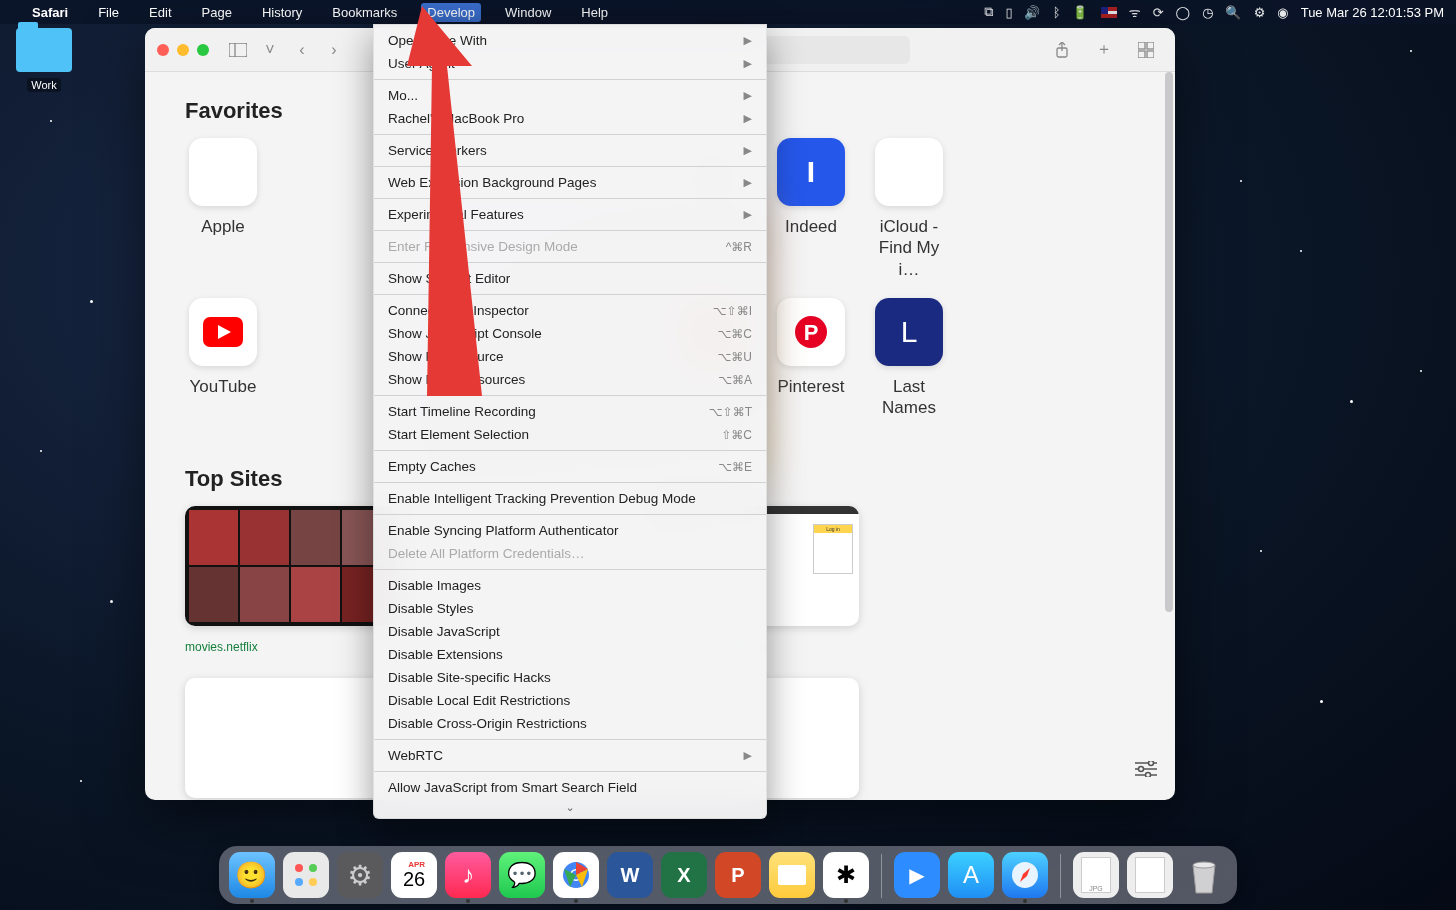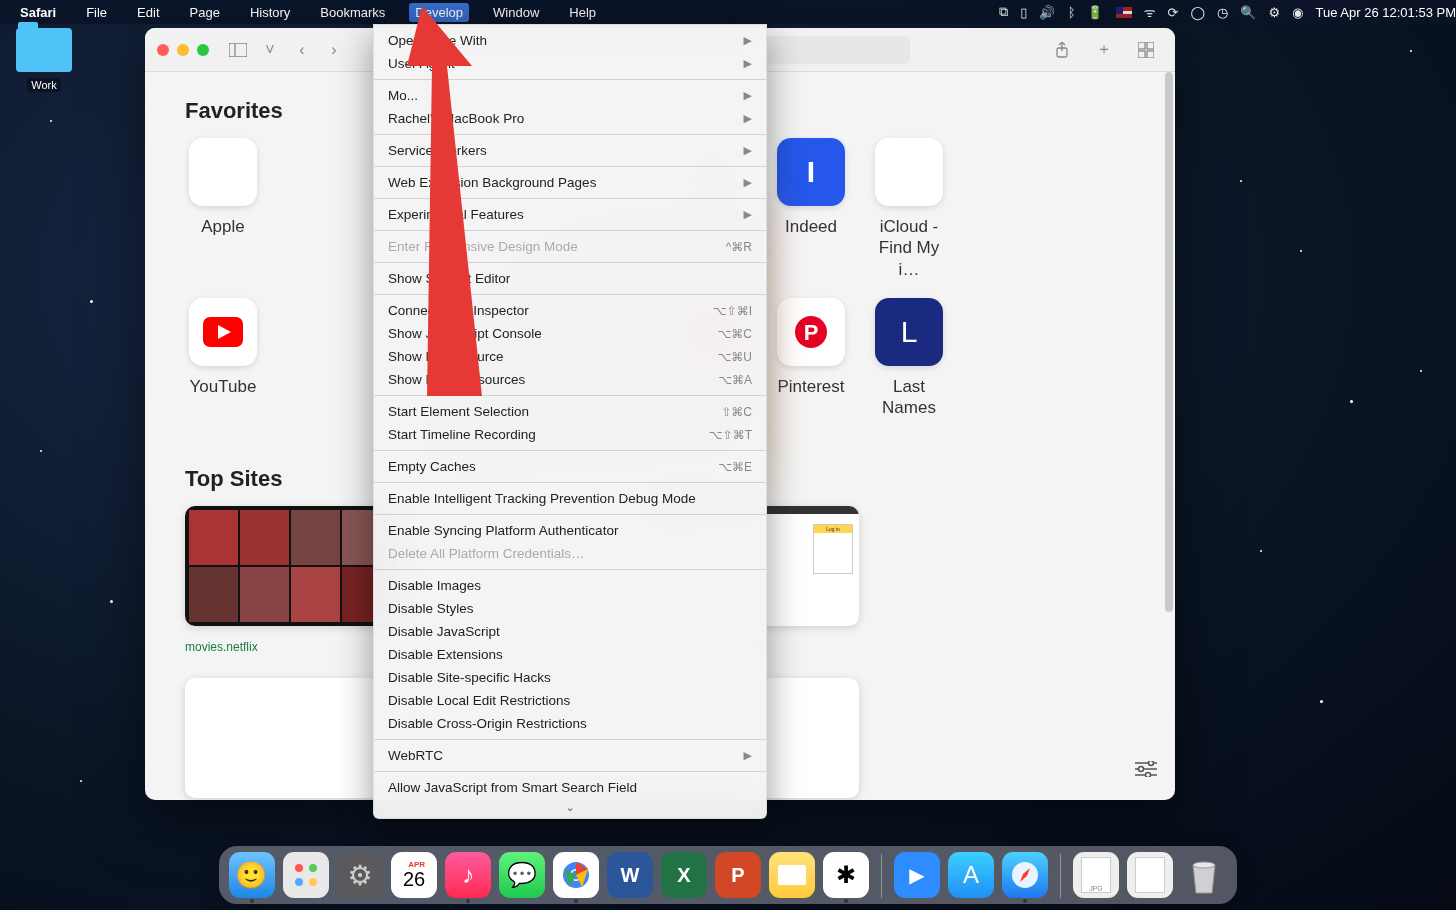--- a/index.html
+++ b/index.html
@@ -13,21 +13,21 @@
 .s1{width:2px;height:2px;top:120px;left:50px}.s2{width:3px;height:3px;top:300px;left:90px}.s3{width:2px;height:2px;top:450px;left:40px}
 .s4{width:3px;height:3px;top:600px;left:110px}.s5{width:2px;height:2px;top:250px;left:1300px}.s6{width:3px;height:3px;top:400px;left:1350px}
 .s7{width:2px;height:2px;top:550px;left:1260px}.s8{width:3px;height:3px;top:700px;left:1320px}.s9{width:2px;height:2px;top:180px;left:1240px}
 .s10{width:2px;height:2px;top:780px;left:80px}.s11{width:2px;height:2px;top:50px;left:1410px}.s12{width:2px;height:2px;top:370px;left:1420px}
 
 
 .menubar {
   position: absolute; top:0; left:0; right:0; height:24px;
   background: rgba(10,20,40,.85);
   display:flex; align-items:center; color:#fff; font-size:13px;
-  padding: 0 0; backdrop-filter: blur(6px);
+  padding: 0 12px; backdrop-filter: blur(6px);
 }
 .menubar .apple { font-size:15px; margin-right:14px; }
 .menubar .mitem { margin-right:18px; cursor:default; padding:2px 6px; border-radius:3px;}
 .menubar .mitem.active { background:#3a6fcf; }
 .menubar .appname { font-weight:600; }
 .menubar .spacer { flex:1; }
 .menubar .ricon { margin-left:12px; font-size:13px; opacity:.9;}
 .menubar .clock { margin-left:12px; font-size:13px; }
 .menubar .flag { width:16px;height:11px;display:inline-block;background:linear-gradient(#b22 33%,#fff 33% 66%,#b22 66%);position:relative;}
 .menubar .flag::before{content:'';position:absolute;top:0;left:0;width:7px;height:7px;background:#228;}
@@ -145,21 +145,21 @@
   <span class="ricon">ᛒ</span>
   <span class="ricon">🔋</span>
   <span class="ricon flag"></span>
   <span class="ricon">ᯤ</span>
   <span class="ricon">⟳</span>
   <span class="ricon">◯</span>
   <span class="ricon">◷</span>
   <span class="ricon">🔍</span>
   <span class="ricon">⚙</span>
   <span class="ricon">◉</span>
-  <span class="clock">Tue Apr 26  12:01:53 PM</span>
+  <span class="clock">Tue Mar 26  12:01:53 PM</span>
 </div>
 
 <div class="desk-folder">
   <div class="foldicon"></div>
   <div class="fname">Work</div>
 </div>
 
 <div class="safari-window">
   <div class="titlebar">
     <div class="traffic">
@@ -406,26 +406,26 @@
     <div class="dd-item">
       <span class="lbl">Show Page Source</span>
       <span class="sub">⌥⌘U</span>
     </div>
     <div class="dd-item">
       <span class="lbl">Show Page Resources</span>
       <span class="sub">⌥⌘A</span>
     </div>
     <div class="dd-sep"></div>
     <div class="dd-item">
+      <span class="lbl">Start Timeline Recording</span>
+      <span class="sub">⌥⇧⌘T</span>
+    </div>
+    <div class="dd-item">
       <span class="lbl">Start Element Selection</span>
       <span class="sub">⇧⌘C</span>
-    </div>
-    <div class="dd-item">
-      <span class="lbl">Start Timeline Recording</span>
-      <span class="sub">⌥⇧⌘T</span>
     </div>
     <div class="dd-sep"></div>
     <div class="dd-item">
       <span class="lbl">Empty Caches</span>
       <span class="sub">⌥⌘E</span>
     </div>
     <div class="dd-sep"></div>
     <div class="dd-item">
       <span class="lbl">Enable Intelligent Tracking Prevention Debug Mode</span>
     </div>

